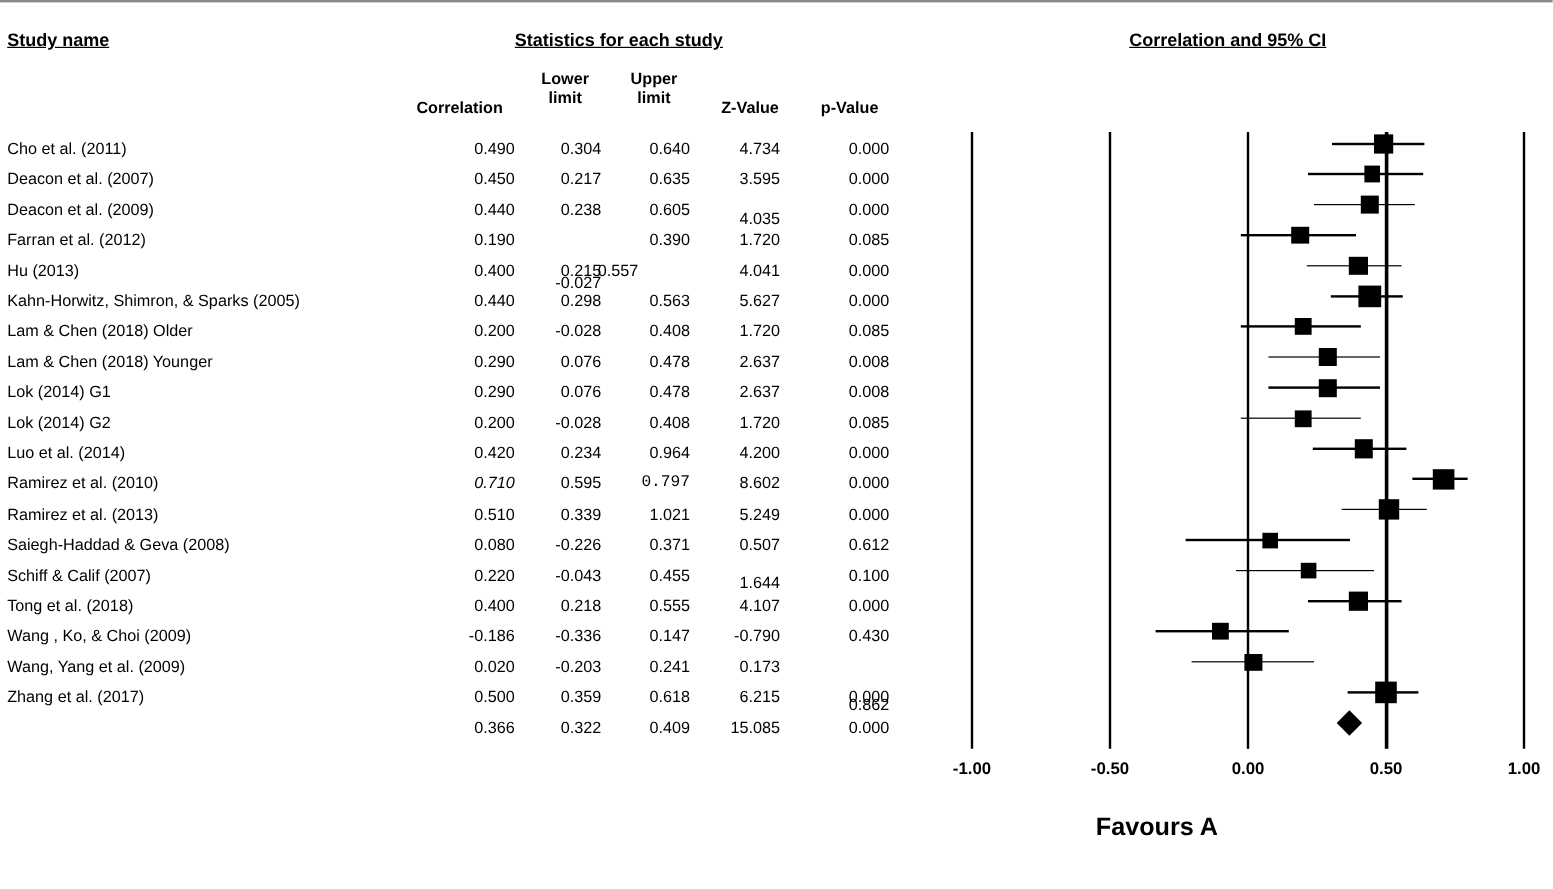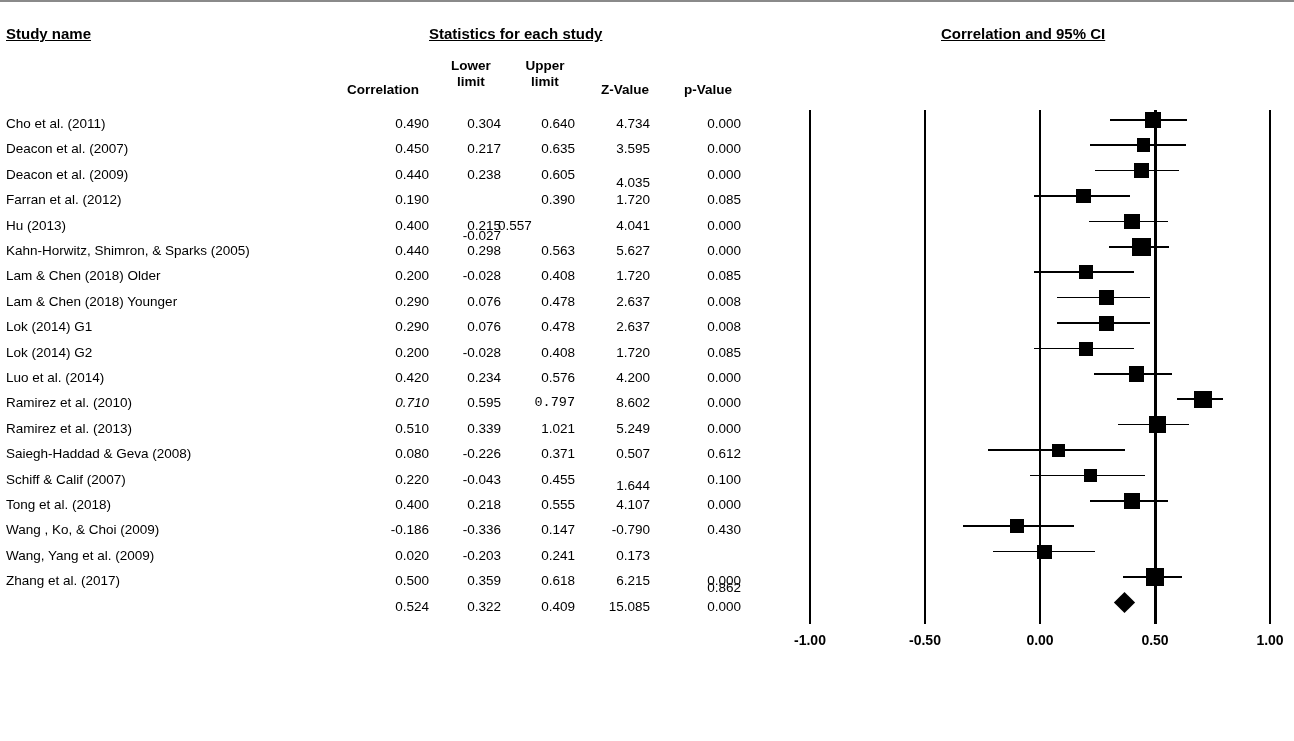--- a/index.html
+++ b/index.html
@@ -196,21 +196,21 @@
       <div class="cell" style="top: 319.2px; left: 621px; width: 120px;">0.008</div>
       <div class="rowlabel" style="top: 344.6px;">Lok (2014) G2</div>
       <div class="cell" style="top: 344.6px; left: 309px; width: 120px;">0.200</div>
       <div class="cell" style="top: 344.6px; left: 381px; width: 120px;">-0.028</div>
       <div class="cell" style="top: 344.6px; left: 455px; width: 120px;">0.408</div>
       <div class="cell" style="top: 344.6px; left: 530px; width: 120px;">1.720</div>
       <div class="cell" style="top: 344.6px; left: 621px; width: 120px;">0.085</div>
       <div class="rowlabel" style="top: 370px;">Luo et al. (2014)</div>
       <div class="cell" style="top: 370px; left: 309px; width: 120px;">0.420</div>
       <div class="cell" style="top: 370px; left: 381px; width: 120px;">0.234</div>
-      <div class="cell" style="top: 370px; left: 455px; width: 120px;">0.576</div>
+      <div class="cell" style="top: 370px; left: 455px; width: 120px;">0.964</div>
       <div class="cell" style="top: 370px; left: 530px; width: 120px;">4.200</div>
       <div class="cell" style="top: 370px; left: 621px; width: 120px;">0.000</div>
       <div class="rowlabel" style="top: 395.4px;">Ramirez et al. (2010)</div>
       <div class="cell" style="top: 395.4px; left: 309px; width: 120px; font-style: italic;">0.710</div>
       <div class="cell" style="top: 395.4px; left: 381px; width: 120px;">0.595</div>
       <div class="cell" style="top: 395.4px; left: 455px; width: 120px; font-family: Liberation Mono, monospace;">0.797</div>
       <div class="cell" style="top: 395.4px; left: 530px; width: 120px;">8.602</div>
       <div class="cell" style="top: 395.4px; left: 621px; width: 120px;">0.000</div>
       <div class="rowlabel" style="top: 420.8px;">Ramirez et al. (2013)</div>
       <div class="cell" style="top: 420.8px; left: 309px; width: 120px;">0.510</div>
@@ -247,21 +247,21 @@
       <div class="cell" style="top: 547.8px; left: 381px; width: 120px;">-0.203</div>
       <div class="cell" style="top: 547.8px; left: 455px; width: 120px;">0.241</div>
       <div class="cell" style="top: 547.8px; left: 530px; width: 120px;">0.173</div>
       <div class="cell" style="top: 547.8px; left: 621px; width: 120px; margin-top: 32px;">0.862</div>
       <div class="rowlabel" style="top: 573.2px;">Zhang et al. (2017)</div>
       <div class="cell" style="top: 573.2px; left: 309px; width: 120px;">0.500</div>
       <div class="cell" style="top: 573.2px; left: 381px; width: 120px;">0.359</div>
       <div class="cell" style="top: 573.2px; left: 455px; width: 120px;">0.618</div>
       <div class="cell" style="top: 573.2px; left: 530px; width: 120px;">6.215</div>
       <div class="cell" style="top: 573.2px; left: 621px; width: 120px;">0.000</div>
-      <div class="cell" style="top: 598.6px; left: 309px; width: 120px;">0.524</div>
+      <div class="cell" style="top: 598.6px; left: 309px; width: 120px;">0.366</div>
       <div class="cell" style="top: 598.6px; left: 381px; width: 120px;">0.322</div>
       <div class="cell" style="top: 598.6px; left: 455px; width: 120px;">0.409</div>
       <div class="cell" style="top: 598.6px; left: 530px; width: 120px;">15.085</div>
       <div class="cell" style="top: 598.6px; left: 621px; width: 120px;">0.000</div>
     </div>
   <div id="plot">
       <div class="vline" style="left: 69px; top: 10px; height: 514px;"></div>
       <div class="vline thin" style="left: 184px; top: 10px; height: 514px;"></div>
       <div class="vline thin" style="left: 299px; top: 10px; height: 514px;"></div>
       <div class="vline thin" style="left: 529px; top: 10px; height: 514px;"></div>
@@ -303,14 +303,15 @@
       <div class="ci" style="left: 253.31px; width: 102.12px; top: 450.8px;"></div>
       <div class="marker" style="width: 14.28px; height: 14.28px; left: 297.46px; top: 444.66px;"></div>
       <div class="ci" style="left: 382.57px; width: 59.57px; top: 476.2px;"></div>
       <div class="marker" style="width: 17.8px; height: 17.8px; left: 406.1px; top: 468.3px;"></div>
       <div class="diamond" style="width: 15px; height: 15px; left: 376.68px; top: 495.1px;"></div>
       <div class="axlabel" style="left: 30px; width: 80px; top: 532px;">-1.00</div>
       <div class="axlabel" style="left: 145px; width: 80px; top: 532px;">-0.50</div>
       <div class="axlabel" style="left: 260px; width: 80px; top: 532px;">0.00</div>
       <div class="axlabel" style="left: 375px; width: 80px; top: 532px;">0.50</div>
       <div class="axlabel" style="left: 490px; width: 80px; top: 532px;">1.00</div>
+      <div class="favour" style="left: 144.1px; width: 160px; text-align: center; top: 578px;">Favours A</div>
     </div>
 </div>
 
 </body></html>

